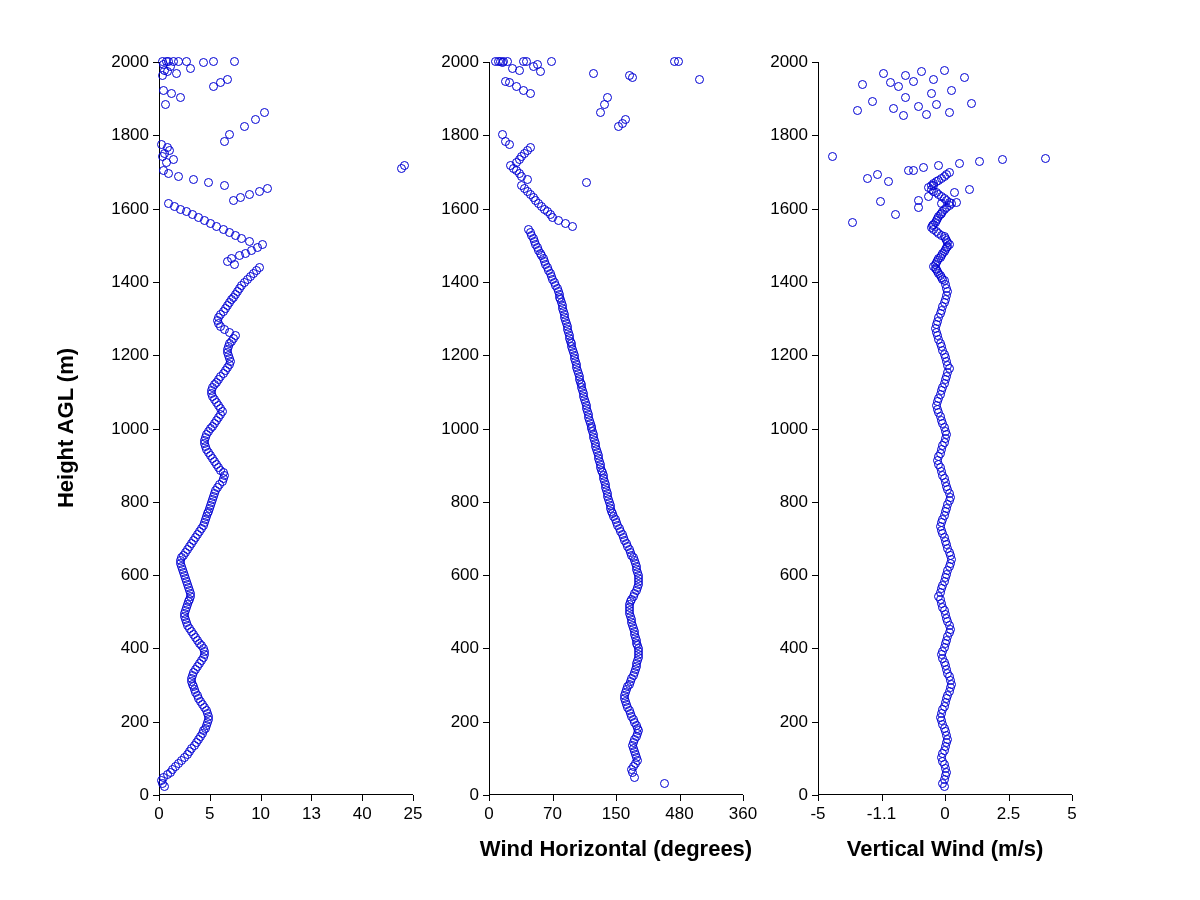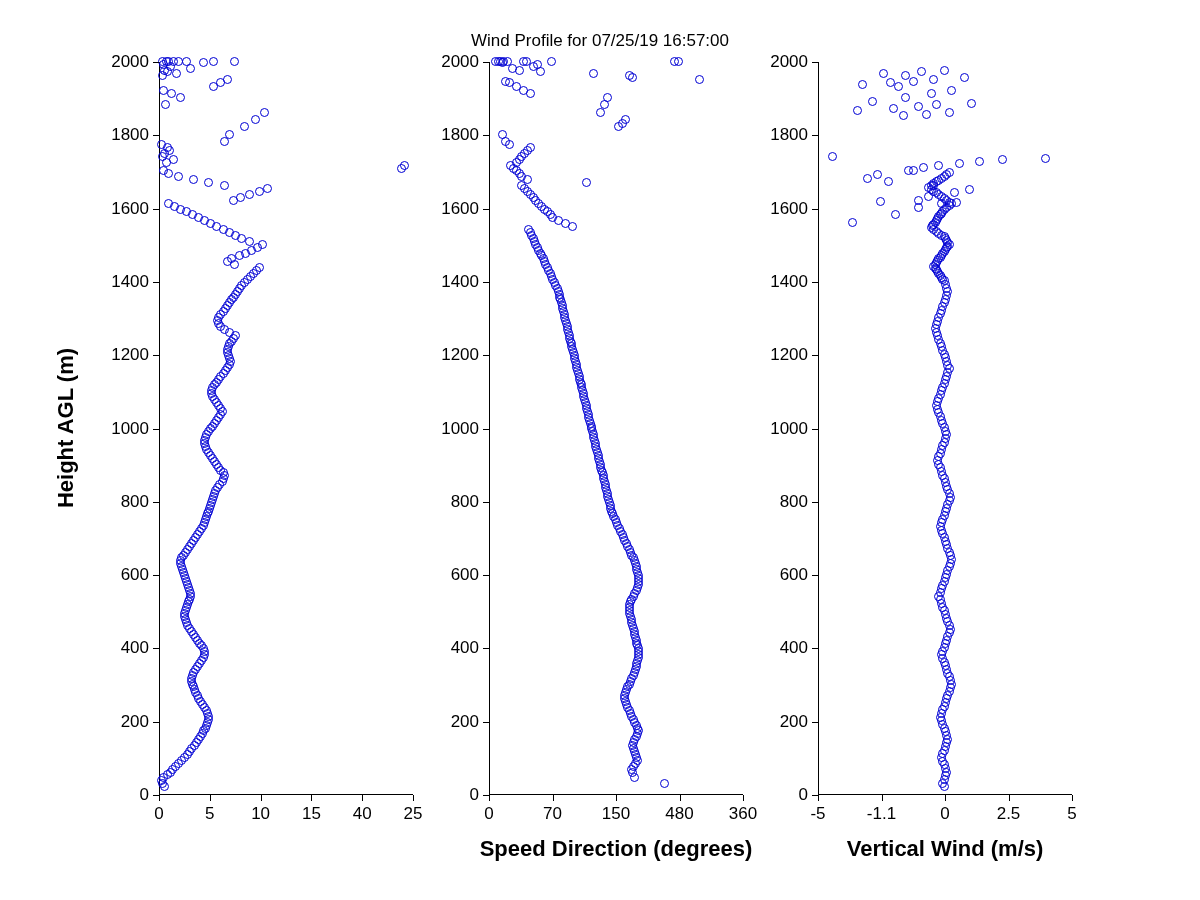--- a/index.html
+++ b/index.html
@@ -45,21 +45,20 @@
     border:1.4px solid #0000d4;box-sizing:border-box;
     margin-left:-5.5px;margin-top:-5.5px;
   }
   .plotarea{position:absolute;left:0;top:0;width:100%;height:100%;overflow:visible;}
 </style>
 </head>
 <body>
 
 <div id="figure">
 
-  <div class="title">Wind Profile for  07/25/19 16:57:00</div>
 
   <div class="ylabel">Height AGL (m)</div>
 
   <div class="panel" id="panel1" style="left:159px;width:254px;">
     <div class="axes-box">
       <div class="axis-line-left"></div>
       <div class="axis-line-bottom"></div>
       <div class="plotarea" id="plot1">
           <div class="marker" style="left: 6.096px; top: 725.67px; border-color: rgb(0, 0, 212);"></div>
           <div class="marker" style="left: 4.064px; top: 722.738px; border-color: rgb(0, 0, 212);"></div>
@@ -332,21 +331,21 @@
         <div class="ytick-label" style="top: 73.3px;">1800</div>
         <div class="ytick" style="top: 0px;"></div>
         <div class="ytick-label" style="top: 0px;">2000</div>
         <div class="xtick" style="left: 0px;"></div>
         <div class="xtick-label" style="left: 0px;">0</div>
         <div class="xtick" style="left: 50.8px;"></div>
         <div class="xtick-label" style="left: 50.8px;">5</div>
         <div class="xtick" style="left: 101.6px;"></div>
         <div class="xtick-label" style="left: 101.6px;">10</div>
         <div class="xtick" style="left: 152.4px;"></div>
-        <div class="xtick-label" style="left: 152.4px;">15</div>
+        <div class="xtick-label" style="left: 152.4px;">13</div>
         <div class="xtick" style="left: 203.2px;"></div>
         <div class="xtick-label" style="left: 203.2px;">40</div>
         <div class="xtick" style="left: 254px;"></div>
         <div class="xtick-label" style="left: 254px;">25</div>
       </div>
   </div>
 
   <div class="panel" id="panel2" style="left:489px;width:254px;">
     <div class="axes-box">
       <div class="axis-line-left"></div>
@@ -630,21 +629,21 @@
         <div class="xtick" style="left: 63.5px;"></div>
         <div class="xtick-label" style="left: 63.5px;">70</div>
         <div class="xtick" style="left: 127px;"></div>
         <div class="xtick-label" style="left: 127px;">150</div>
         <div class="xtick" style="left: 190.5px;"></div>
         <div class="xtick-label" style="left: 190.5px;">480</div>
         <div class="xtick" style="left: 254px;"></div>
         <div class="xtick-label" style="left: 254px;">360</div>
       </div>
   </div>
-  <div class="xlabel" style="left:466px;width:300px;">Speed Direction (degrees)</div>
+  <div class="xlabel" style="left:466px;width:300px;">Wind Horizontal (degrees)</div>
 
   <div class="panel" id="panel3" style="left:818px;width:254px;">
     <div class="axes-box">
       <div class="axis-line-left"></div>
       <div class="axis-line-bottom"></div>
       <div class="plotarea" id="plot3">
           <div class="marker" style="left: 127px; top: 725.67px; border-color: rgb(0, 0, 212);"></div>
           <div class="marker" style="left: 125.73px; top: 722.005px; border-color: rgb(0, 0, 212);"></div>
           <div class="marker" style="left: 127px; top: 718.34px; border-color: rgb(0, 0, 212);"></div>
           <div class="marker" style="left: 128.27px; top: 714.675px; border-color: rgb(0, 0, 212);"></div>

